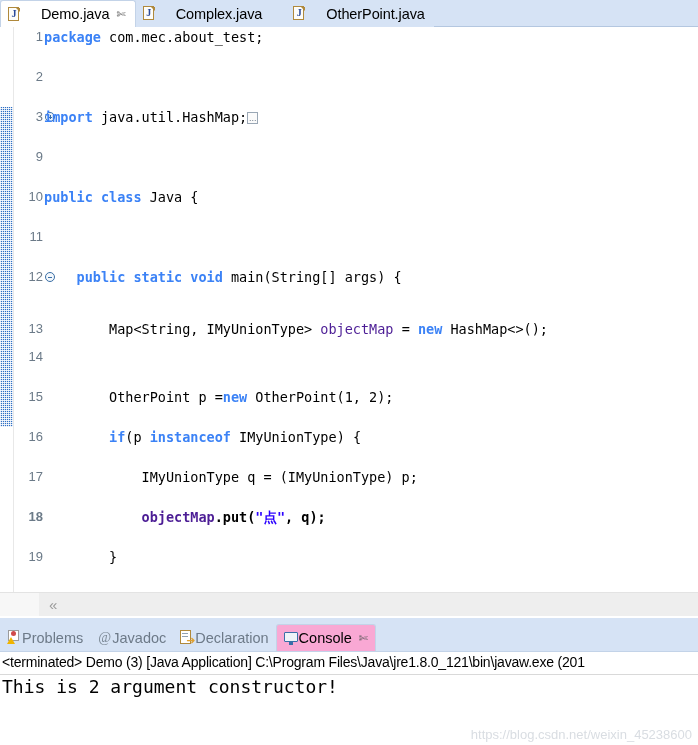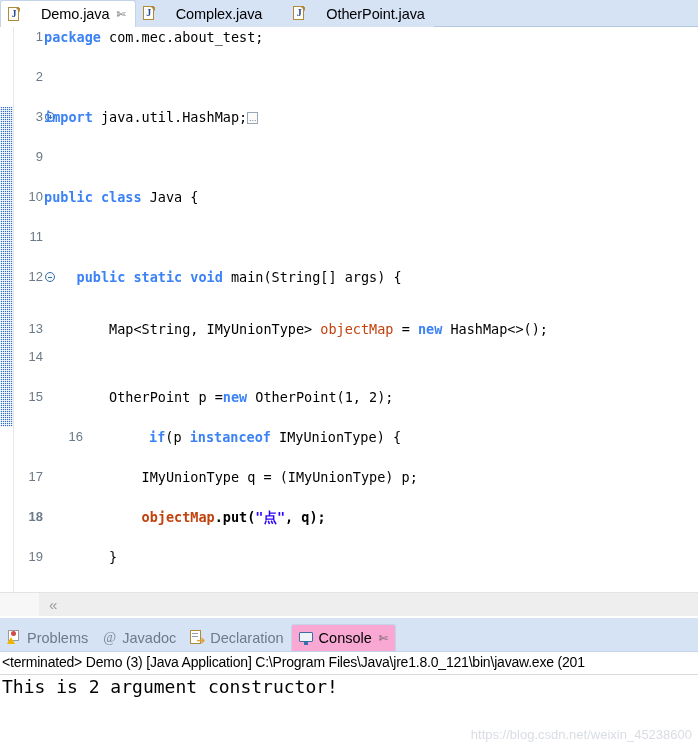--- a/index.html
+++ b/index.html
@@ -161,21 +161,21 @@
   }
   .ltext {
     position: absolute;
     left: 31px; top: 0;
     line-height: 20px;
   }
 
   
   .kw   { color: #3b82f6; font-weight: bold; }
   .str  { color: #2a00ff; }
-  .lvar { color: #c2410c; }
+  .lvar { color: #4c1d95; }
   .plain{ color: #000000; }
   .collapsed-box {
     display: inline-block;
     border: 1px solid #9aa7b5;
     background: #fbfbfb;
     color: #6b7a88;
     font-size: 9px;
     line-height: 10px;
     height: 12px;
     width: 11px;
@@ -244,21 +244,21 @@
   }
   .ptab.active {
     background: #f9a8d4;
     color: #000;
     border-top: 1px solid #c3d3e8;
     border-left: 1px solid #c3d3e8;
     border-right: 1px solid #c3d3e8;
     border-top-left-radius: 3px;
     border-top-right-radius: 3px;
   }
-  .ptab-label { margin-left: 5px; }
+  .ptab-label { }
   .ptab-close {
     margin-left: 7px;
     color: #5a5a5a;
     font-size: 11px;
     line-height: 1;
   }
   .console-body {
     position: absolute;
     left: 0; top: 33px;
     width: 698px;
@@ -395,21 +395,21 @@
       <div class="line" style="top: 0px;"><span class="lnum">1</span><span class="ltext"><span class="kw">package </span><span class="plain">com.mec.about_test;</span></span></div>
       <div class="line" style="top: 20px;"><span class="lnum">2</span><span class="ltext"></span></div>
       <div class="line" style="top: 40px;"><span class="lnum">3</span><span class="fold plus"></span><span class="ltext"><span class="kw">import </span><span class="plain">java.util.HashMap;</span><span class="collapsed-box">...</span></span></div>
       <div class="line" style="top: 60px;"><span class="lnum">9</span><span class="ltext"></span></div>
       <div class="line" style="top: 80px;"><span class="lnum">10</span><span class="ltext"><span class="kw">public class </span><span class="plain">Java {</span></span></div>
       <div class="line" style="top: 100px;"><span class="lnum">11</span><span class="ltext"></span></div>
       <div class="line" style="top: 120px;"><span class="lnum">12</span><span class="fold"></span><span class="ltext"><span class="plain">    </span><span class="kw">public static void </span><span class="plain">main(String[] args) {</span></span></div>
       <div class="line" style="top: 152px;"><span class="lnum">13</span><span class="ltext"><span class="plain">        Map&lt;String, IMyUnionType&gt; </span><span class="lvar">objectMap</span><span class="plain"> = </span><span class="kw">new </span><span class="plain">HashMap&lt;&gt;();</span></span></div>
       <div class="line" style="top: 160px;"><span class="lnum">14</span><span class="ltext"></span></div>
       <div class="line" style="top: 180px; padding-left: 12px;"><span class="lnum">15</span><span class="ltext"><span class="plain">        OtherPoint p =</span><span class="kw">new </span><span class="plain">OtherPoint(1, 2);</span></span></div>
-      <div class="line" style="top: 200px; margin-left: 40px;"><span class="lnum">16</span><span class="ltext"><span class="plain">        </span><span class="kw">if</span><span class="plain">(p </span><span class="kw">instanceof </span><span class="plain">IMyUnionType) {</span></span></div>
+      <div class="line" style="top: 200px;"><span class="lnum">16</span><span class="ltext"><span class="plain">        </span><span class="kw">if</span><span class="plain">(p </span><span class="kw">instanceof </span><span class="plain">IMyUnionType) {</span></span></div>
       <div class="line" style="top: 220px;"><span class="lnum">17</span><span class="ltext"><span class="plain">            IMyUnionType q = (IMyUnionType) p;</span></span></div>
       <div class="line" style="top: 240px; font-weight: bold;"><span class="lnum">18</span><span class="ltext"><span class="plain">            </span><span class="lvar">objectMap</span><span class="plain">.put(</span><span class="str">"点"</span><span class="plain">, q);</span></span></div>
       <div class="line" style="top: 260px;"><span class="lnum">19</span><span class="ltext"><span class="plain">        }</span></span></div>
       <div class="line" style="top: 280px;"><span class="lnum">20</span><span class="ltext"></span></div>
     </div>
 
   <div class="hscroll-row">
     <div class="hscroll-left"></div>
     <div class="hscroll-track">
       <span class="hscroll-arrow">«</span>

